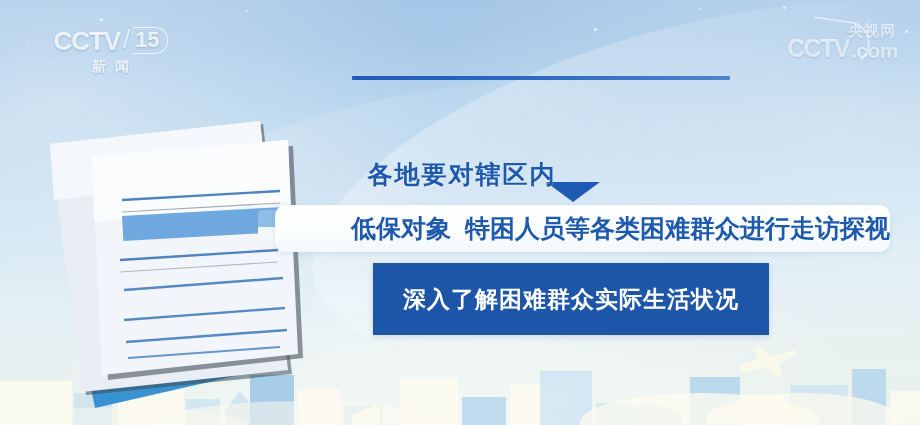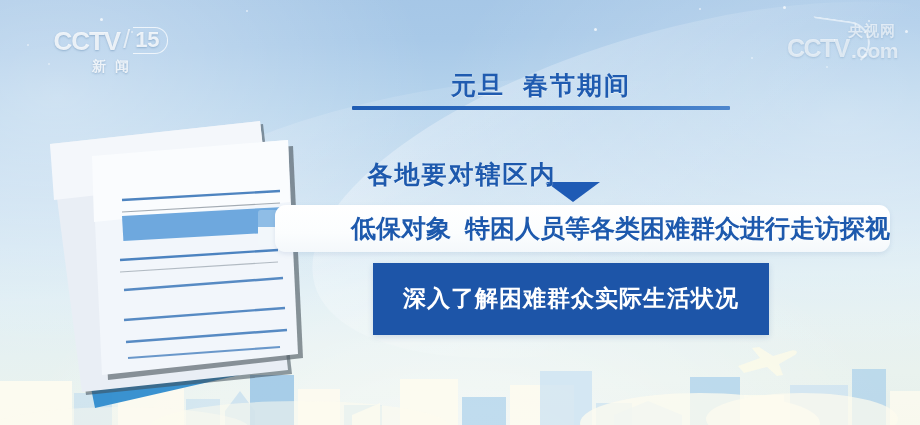--- a/index.html
+++ b/index.html
@@ -251,21 +251,20 @@
   #blue-box {
     position: absolute;
     left: 373px; top: 263px;
     width: 396px; height: 72px;
     background: #1d55a8;
     display: flex;
     flex-direction: column;
     align-items: center;
     justify-content: center;
     box-shadow: 0 2px 6px rgba(40,80,140,.16);
-    font-family: Liberation Serif, serif;
   }
   #blue-box .bb-line {
     font-size: 23px;
     font-weight: 700;
     color: #ffffff;
     letter-spacing: 1px;
     line-height: 1.42;
     white-space: pre;
   }
 
@@ -381,21 +380,20 @@
   <div id="cctv-watermark">
     <div class="wm-arc"></div>
     <div class="wm-cn">央视网</div>
     <div class="wm-top">
       <span class="wm-cctv">CCTV</span>
       <span class="wm-com">.com</span>
     </div>
   </div>
 
   <div id="headline">
-    <div class="title-text">元旦  春节期间</div>
     <div class="title-rule"></div>
     <div id="title-caret"></div>
   </div>
 
   <div id="line-1">
     <span class="inner">各地要对辖区内</span>
   </div>
 
   <div id="pill-accent"></div>
 

